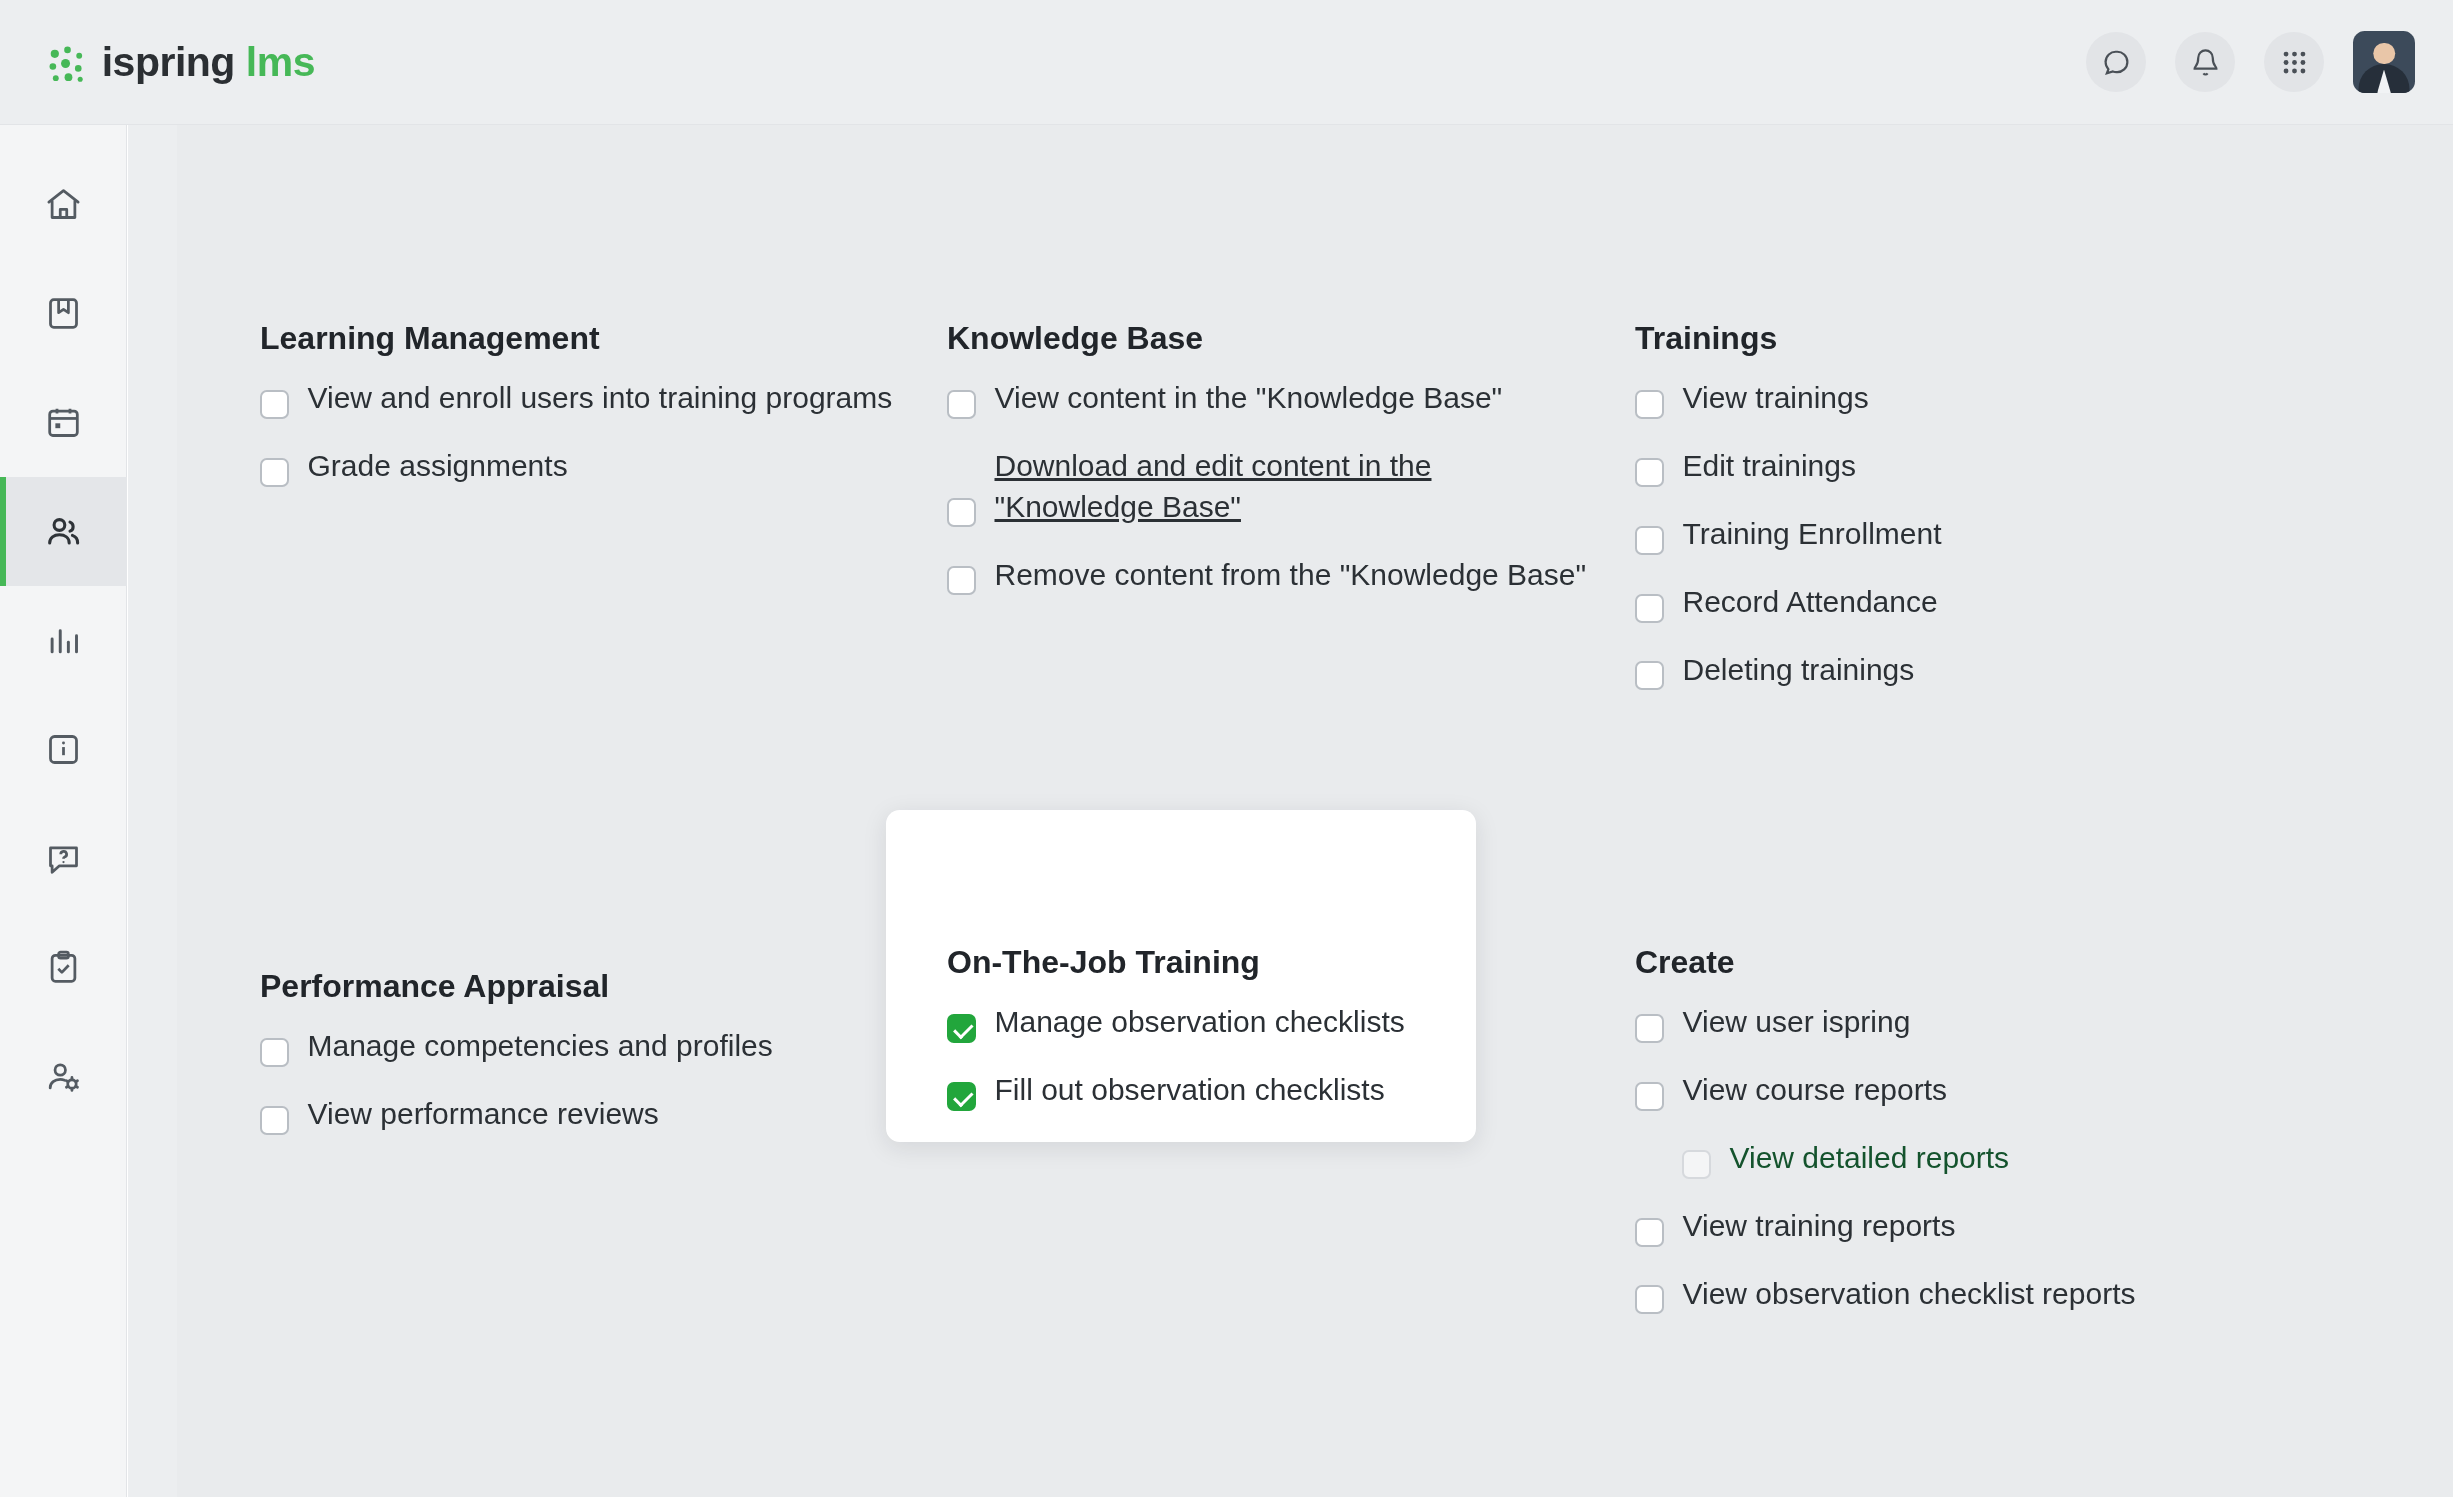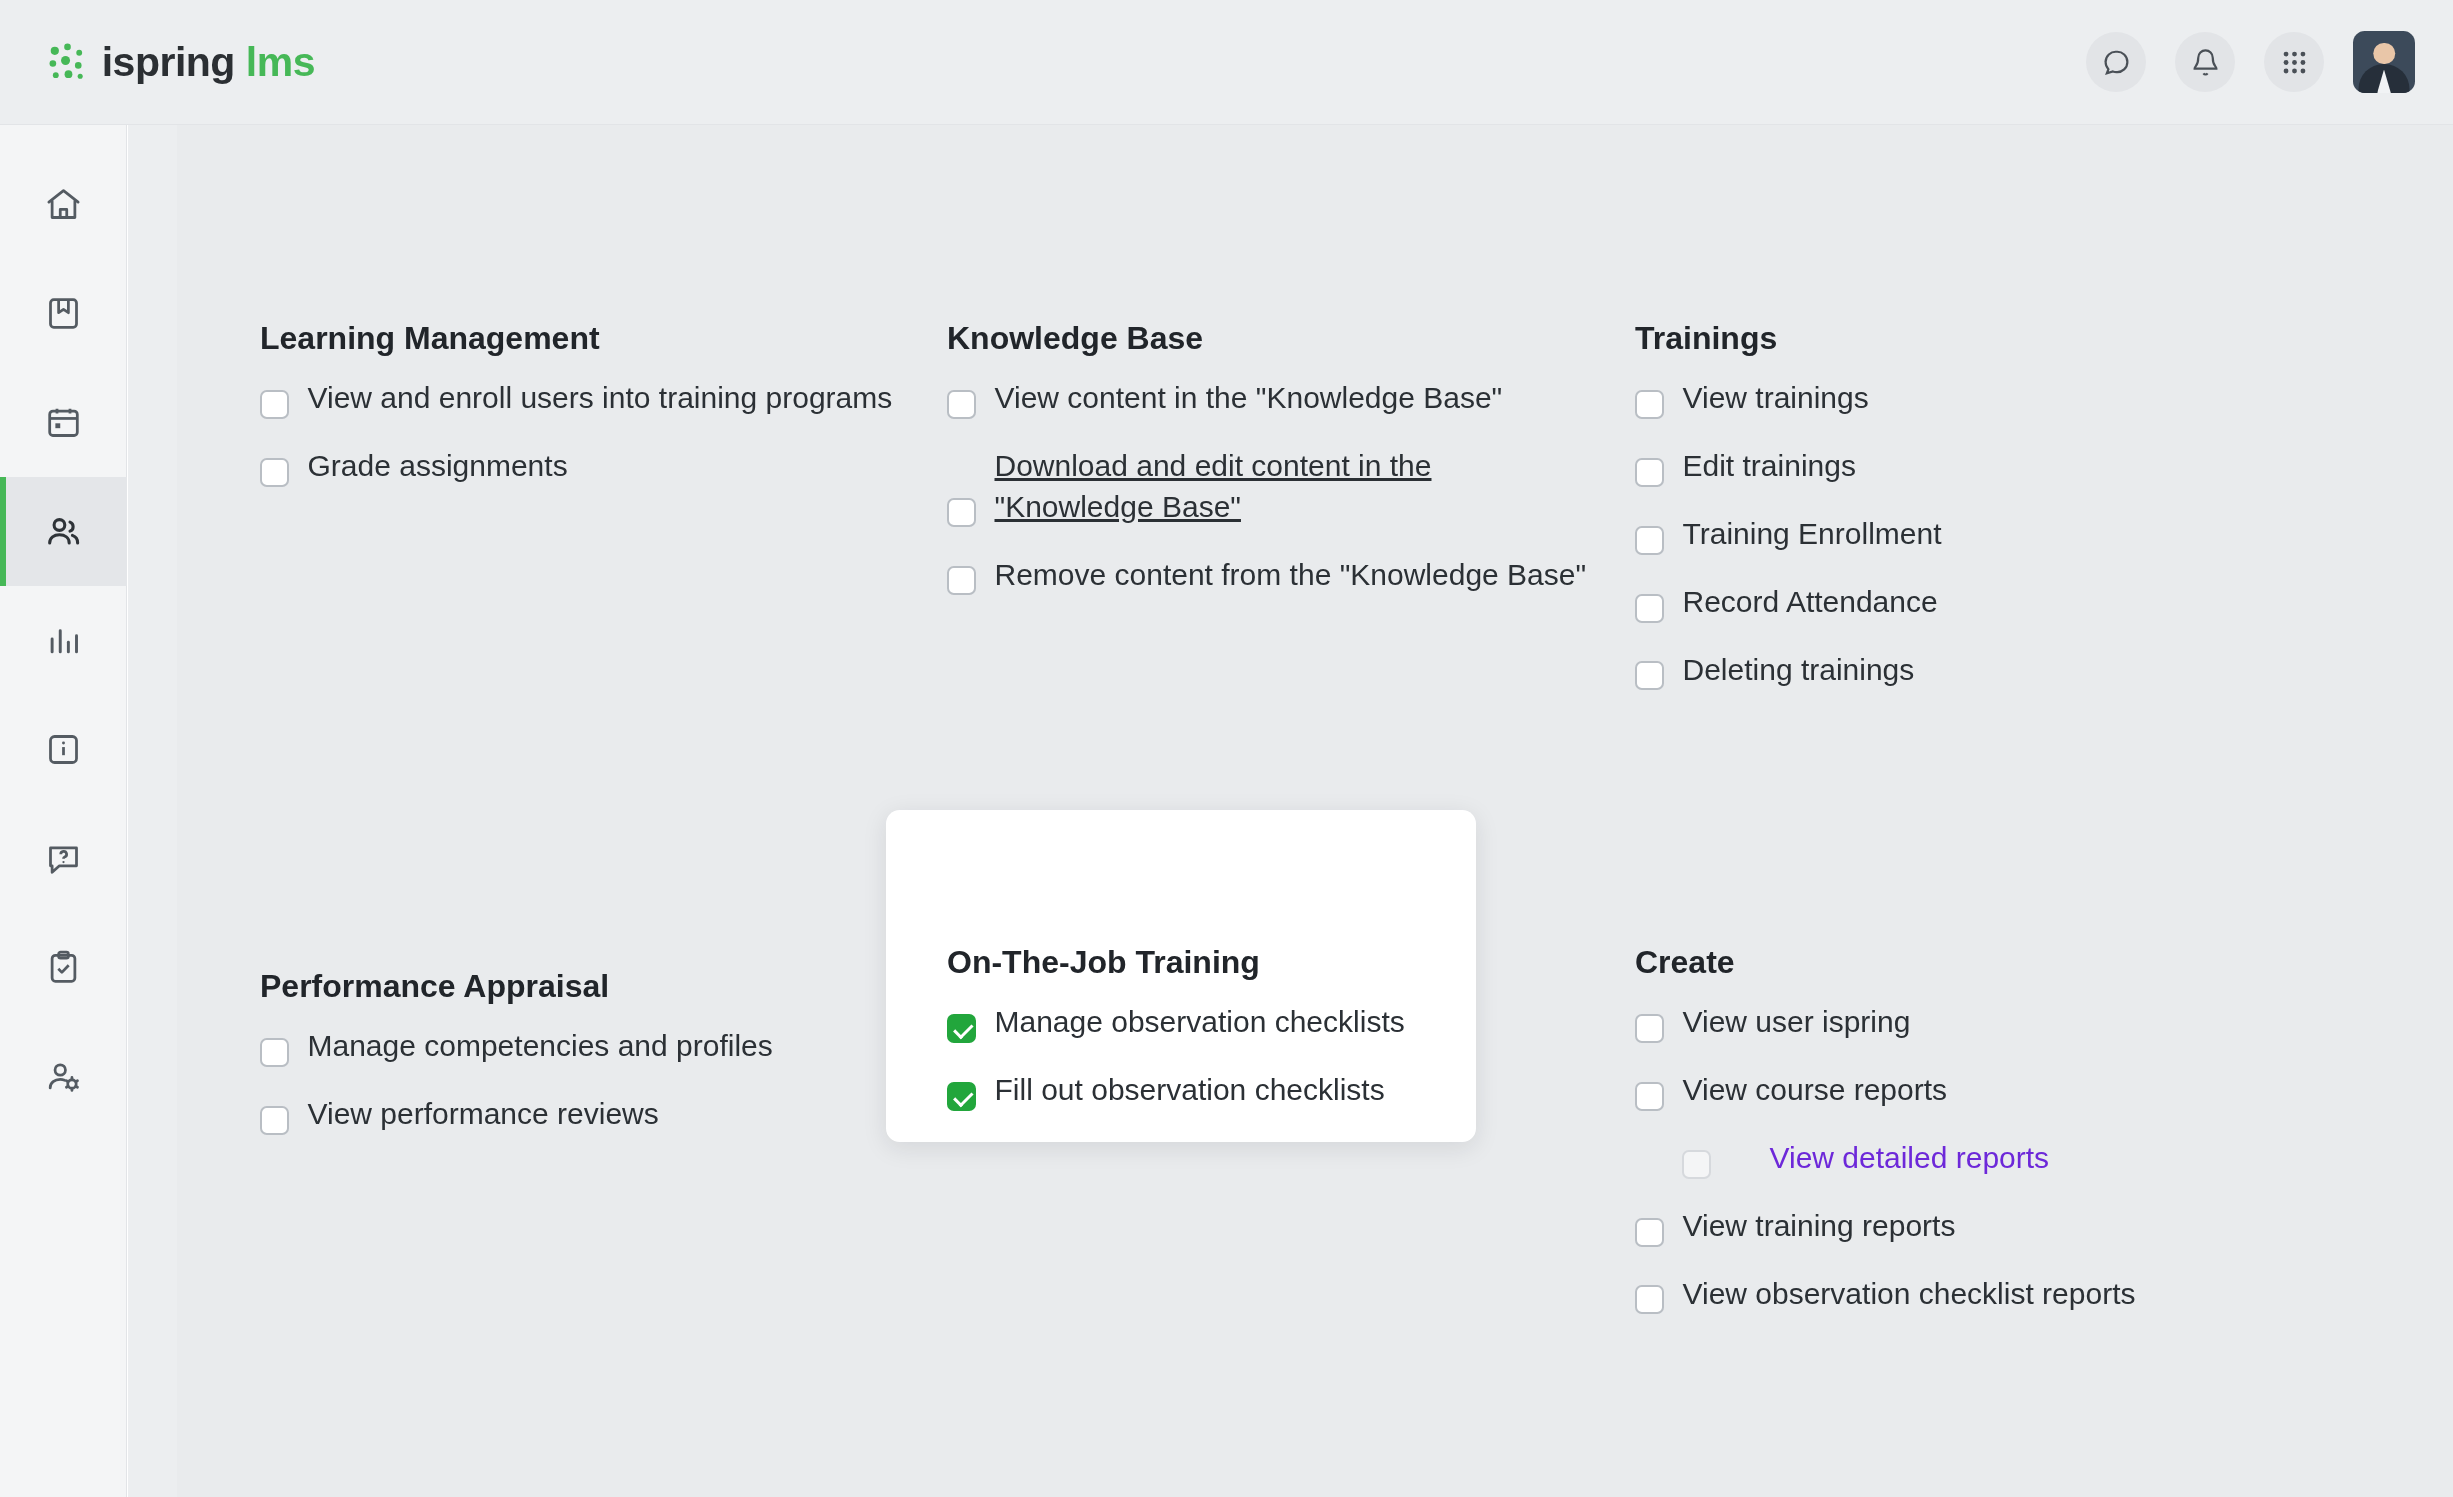--- a/index.html
+++ b/index.html
@@ -28,21 +28,21 @@
     height: 125px;
     background: #eceef0;
     display: flex;
     align-items: center;
     box-sizing: border-box;
     padding: 0 39px 0 47px;
     border-bottom: 1px solid #e2e4e7;
   }
   .brand {
     display: flex;
-    align-items: center;
+    align-items: flex-end;
     gap: 13.7px;
   }
   .brand-mark {
     width: 41px;
     height: 41px;
     position: relative;
   }
   .brand-text {
     font-size: 41px;
     font-weight: bold;
@@ -211,21 +211,21 @@
     content: "";
     position: absolute;
     left: 8.8px;
     top: 3.9px;
     width: 7.8px;
     height: 14.6px;
     border: solid #ffffff;
     border-width: 0 3.4px 3.4px 0;
     transform: rotate(45deg);
   }
-  .opt.disabled .opt-label { color: #6d28d9; margin-left: 40px; }
+  .opt.disabled .opt-label { color: #14532d; }
   .opt.disabled .cbox { border-color: #d6d9dd; background: #f4f5f6; }
   .opt.indent { margin-left: 47px; }
 
   
   .card {
     position: absolute;
     background: #ffffff;
     border-radius: 13.7px;
     box-shadow: 0 5.9px 25px rgba(25,30,40,0.10);
   }

